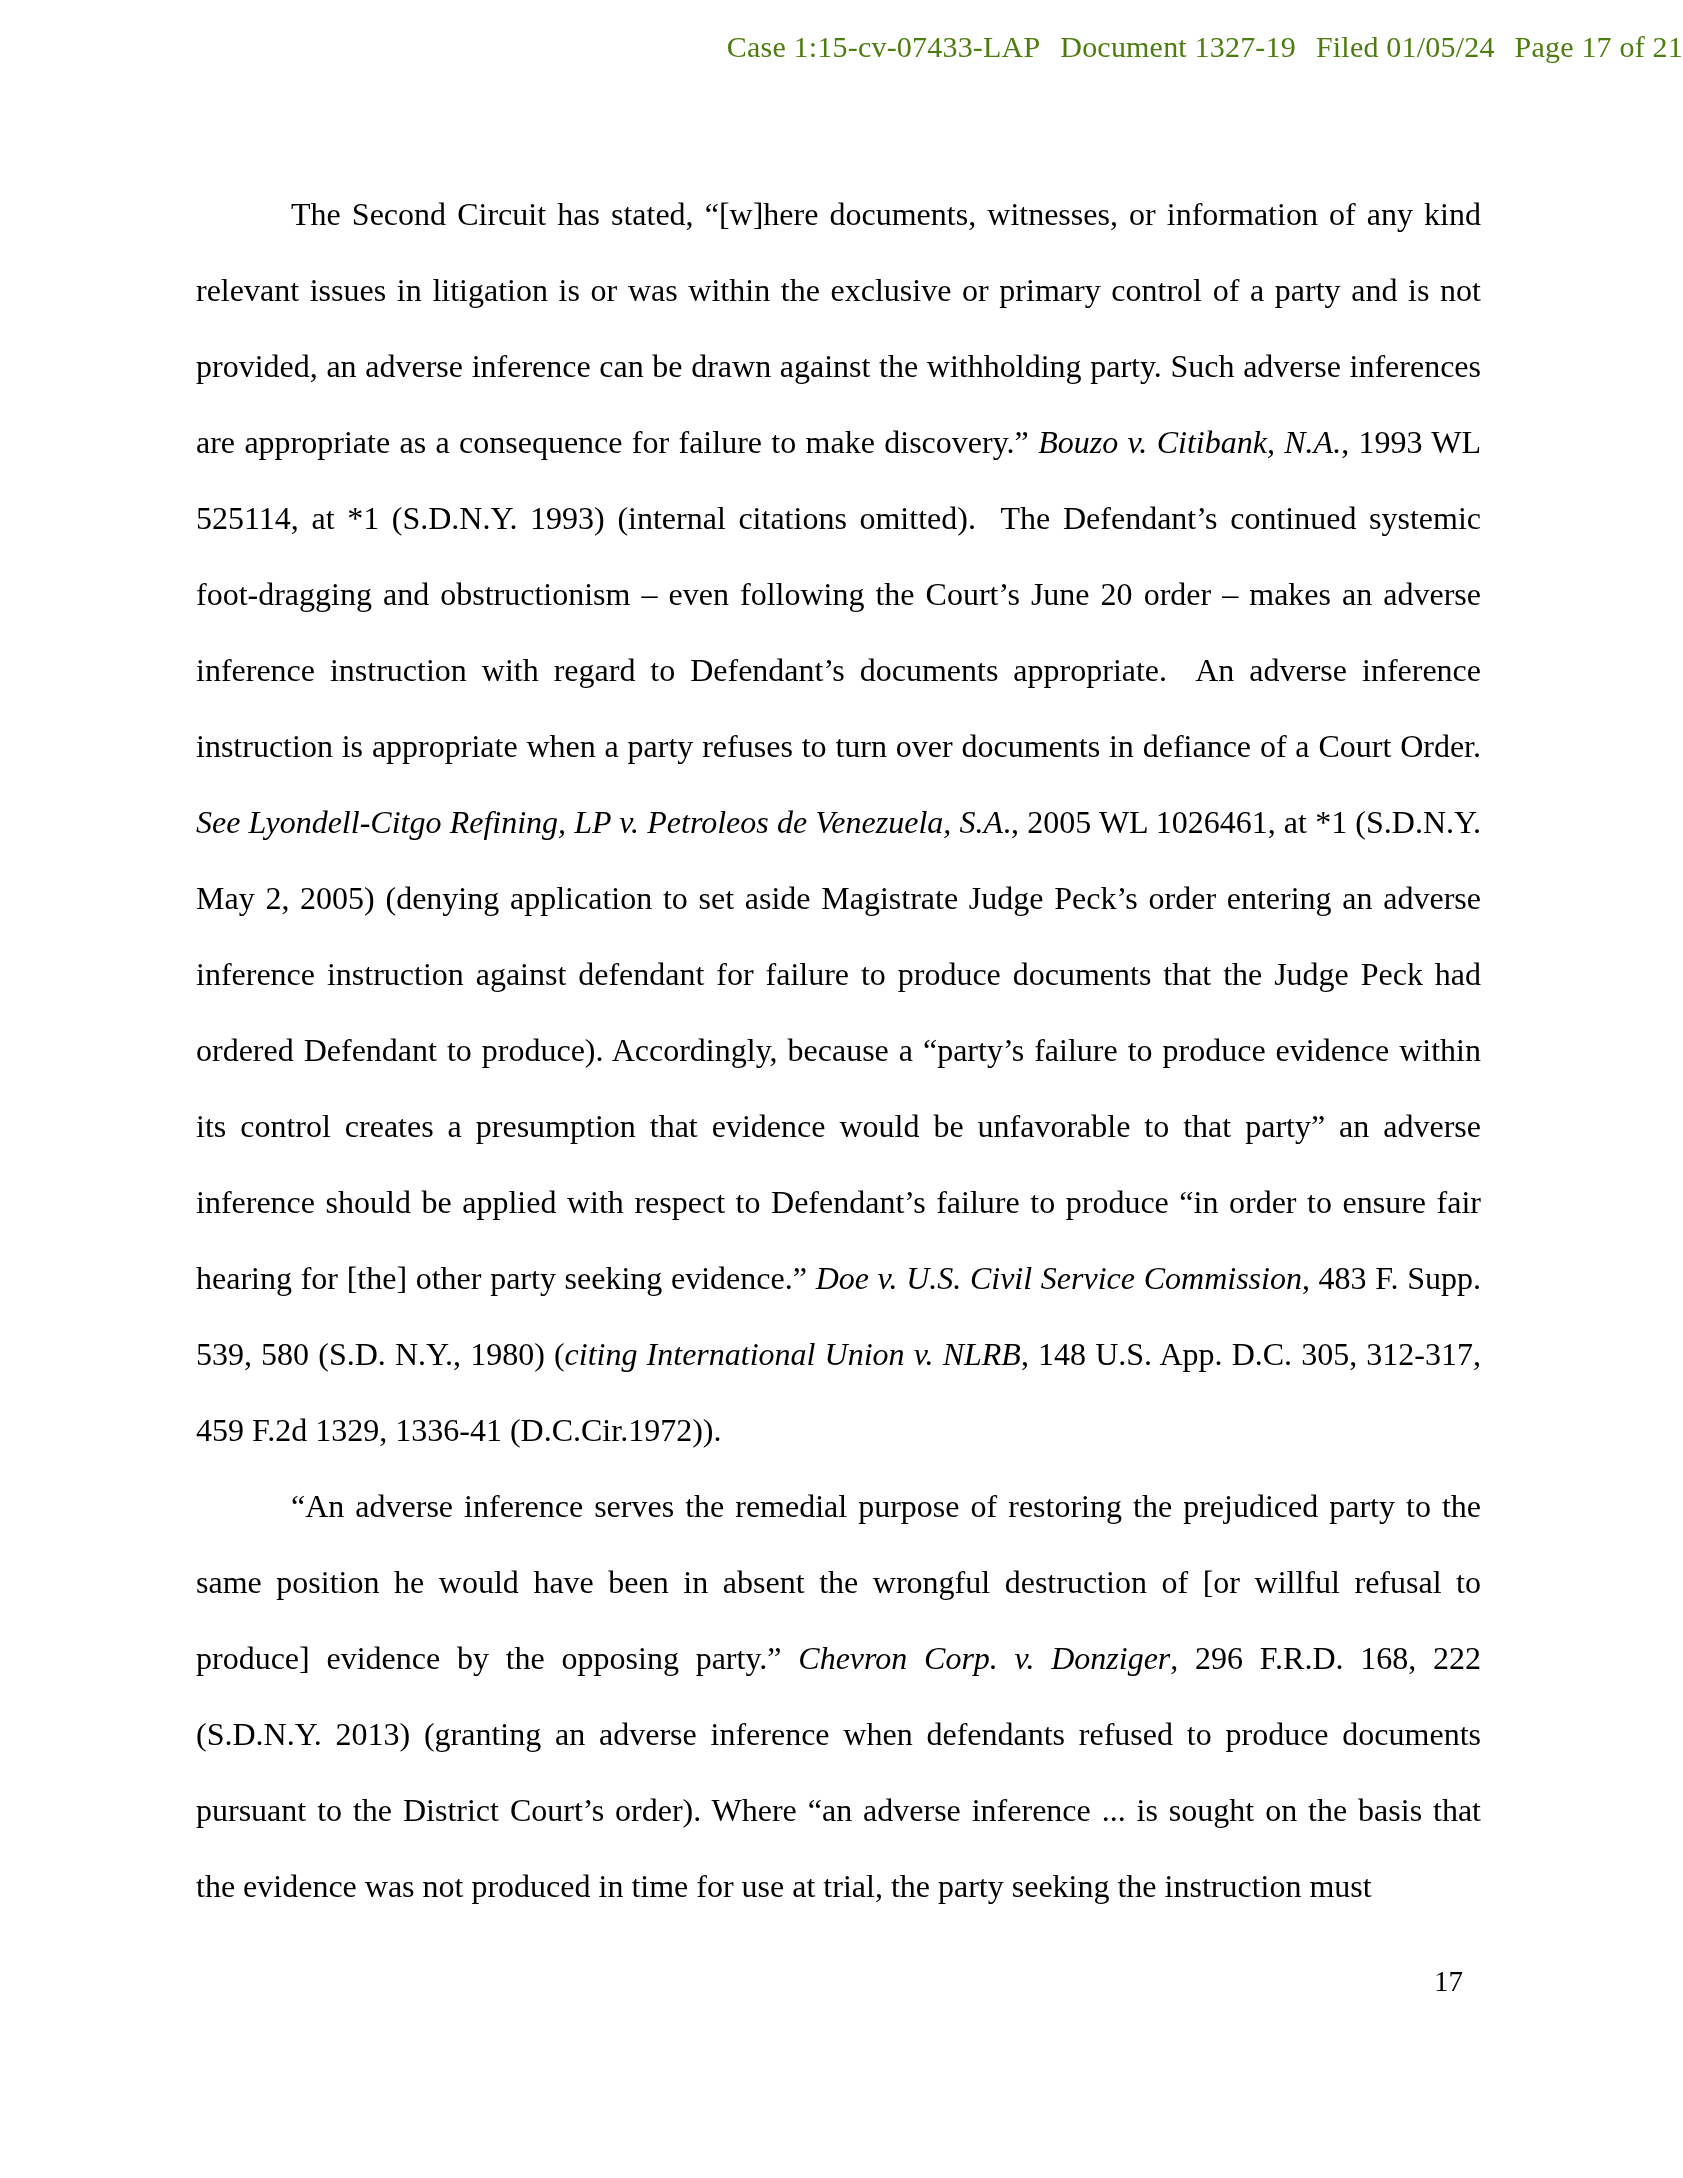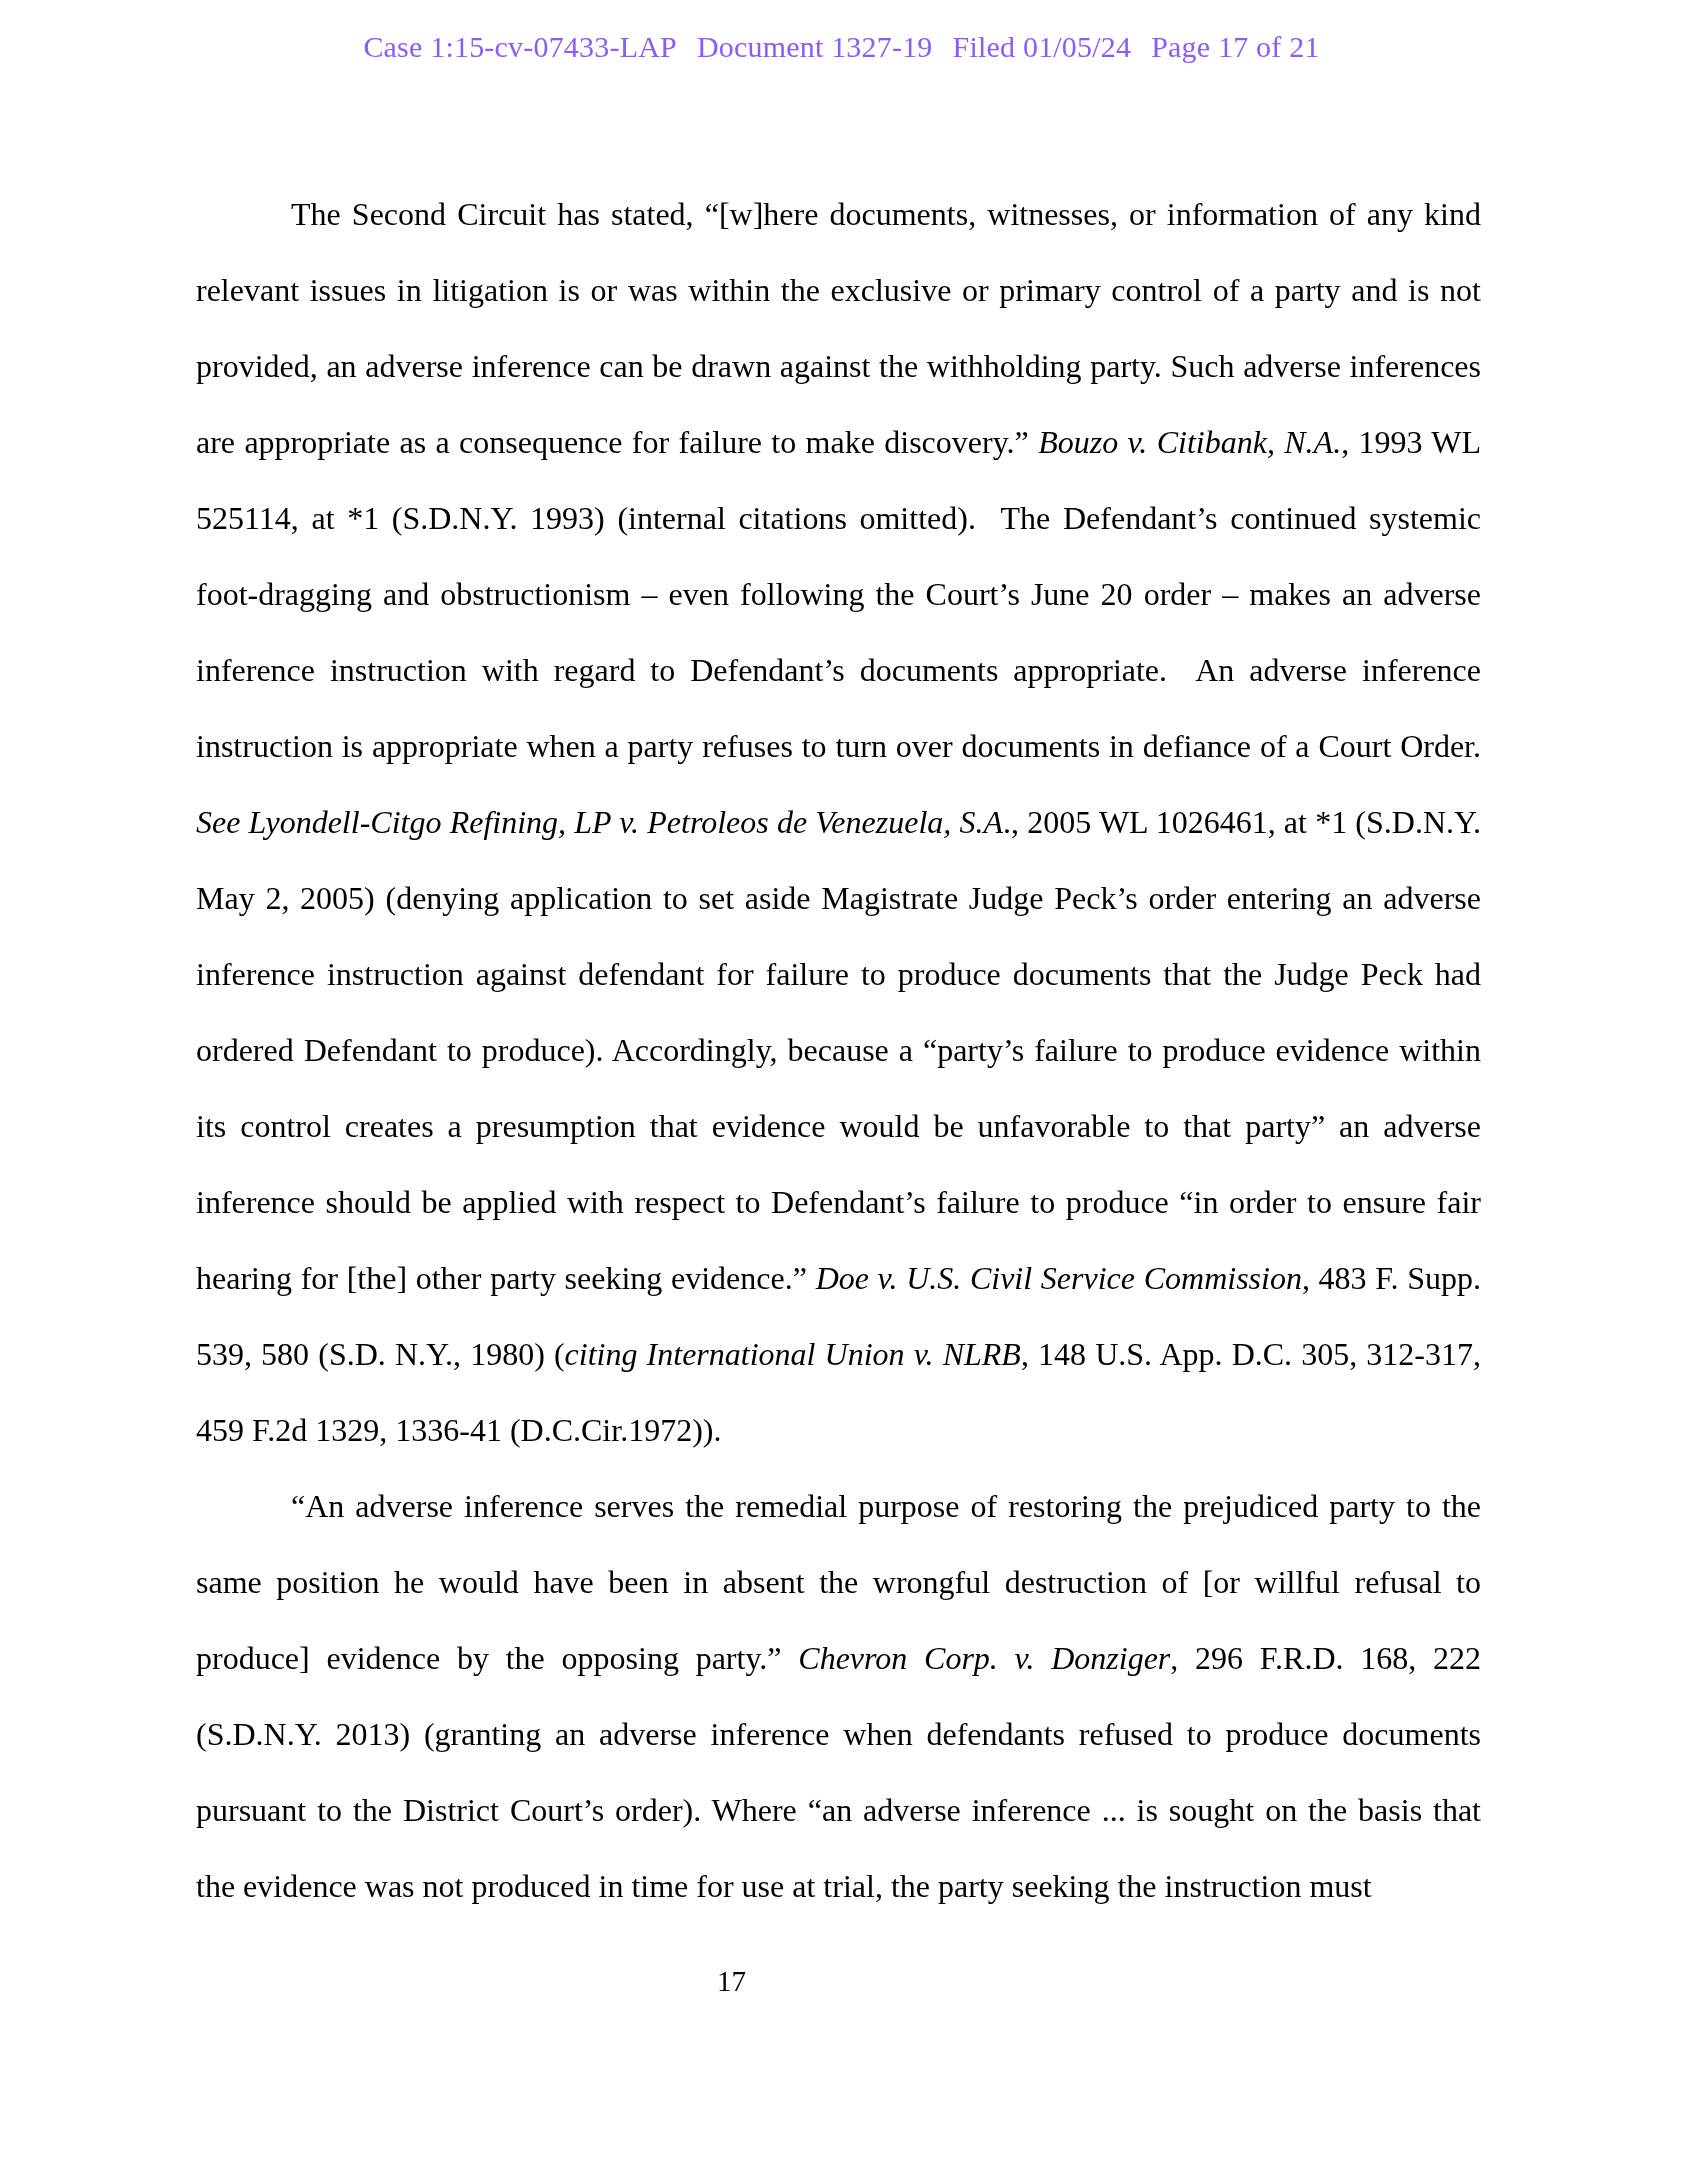--- a/index.html
+++ b/index.html
@@ -19,22 +19,22 @@
     width: 1683px;
     height: 2178px;
     position: relative;
     box-sizing: border-box;
   }
   .ecf-stamp {
     position: absolute;
     top: 30px;
     left: 0;
     width: 1683px;
-    text-align: center;
-    color: #8b5cf6;
+    text-align: right;
+    color: #4d7c0f;
     font-family: "Liberation Serif", serif;
     font-size: 30px;
     letter-spacing: 0.2px;
     white-space: nowrap;
   }
   .ecf-stamp span {
     display: inline-block;
   }
   .ecf-sep {
     display: inline-block;
@@ -59,21 +59,21 @@
     margin-top: 0;
   }
   i {
     font-style: italic;
   }
   .page-number {
     position: absolute;
     top: 1965px;
     left: 0;
     width: 1463px;
-    text-align: center;
+    text-align: right;
     font-size: 29px;
     font-family: "Liberation Serif", serif;
   }
 </style>
 </head>
 <body>
 
 <div class="page">
 
   <div class="ecf-stamp">

